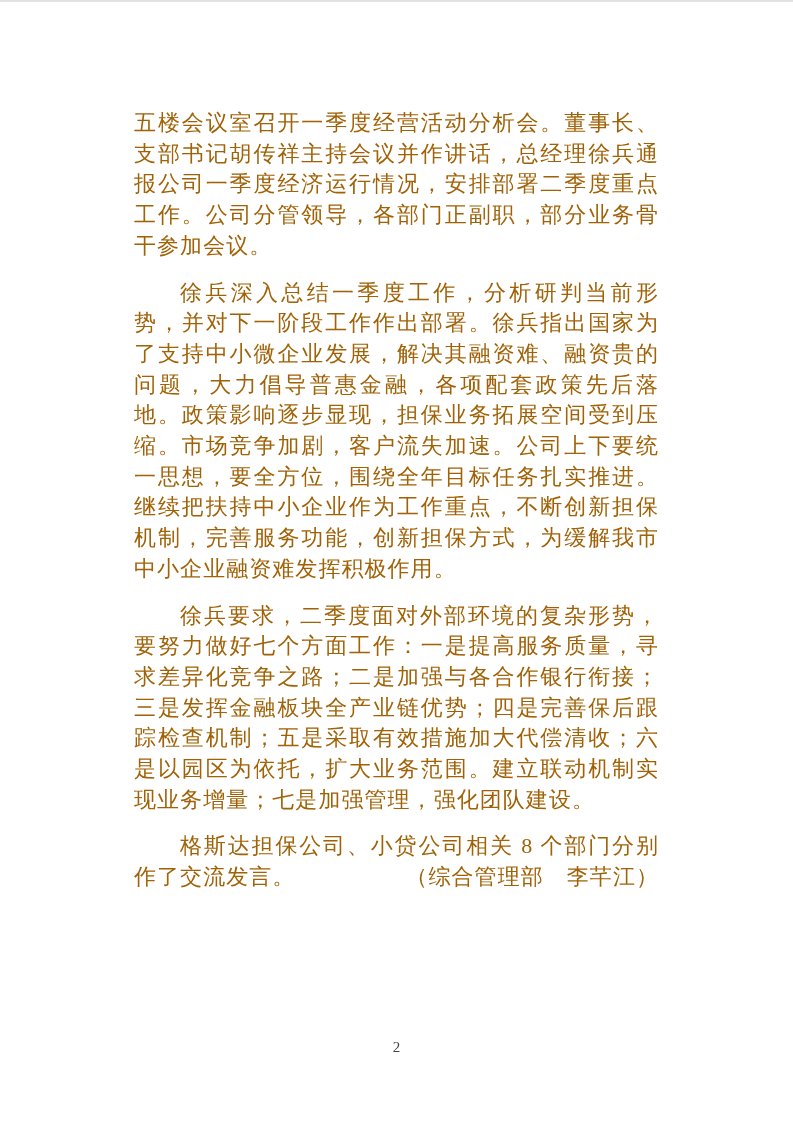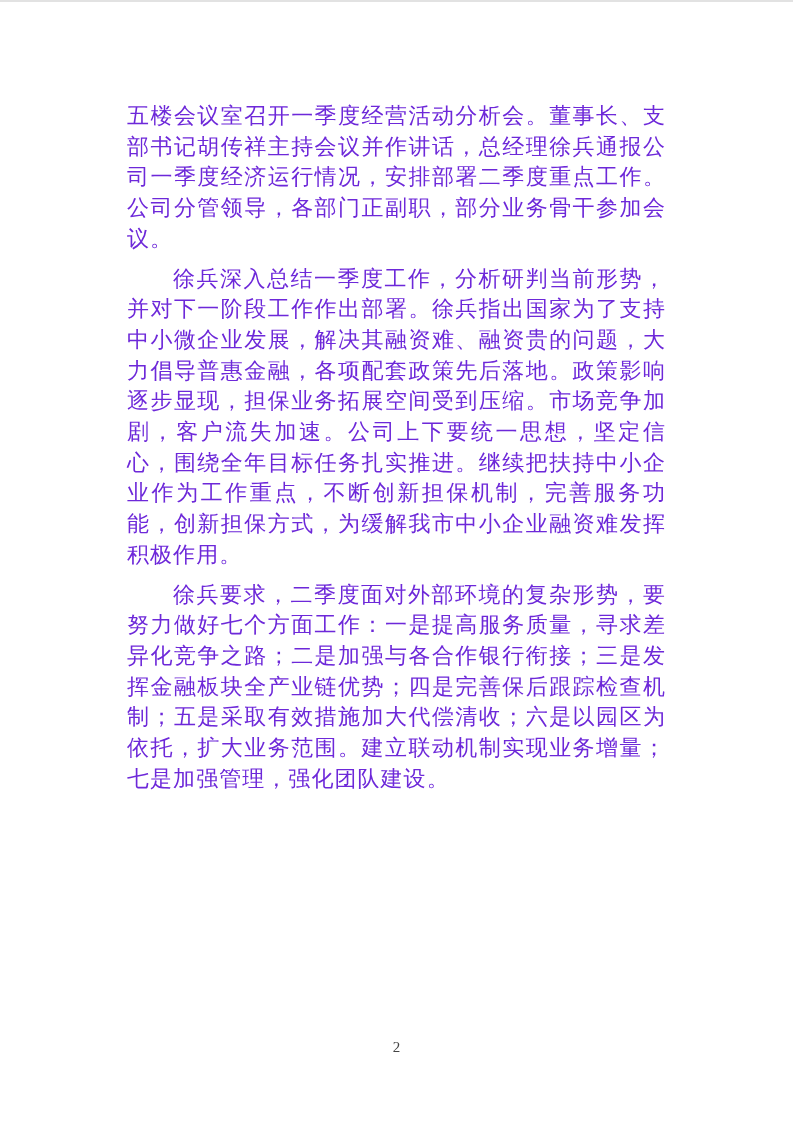--- a/index.html
+++ b/index.html
@@ -18,25 +18,25 @@
     box-sizing: border-box;
     font-family: "Liberation Serif", "DejaVu Serif", serif;
   }
   .doc-body {
     position: absolute;
     top: 90px;
     left: 118px;
     width: 557px;
   }
   .para {
-    margin: 9px;
+    margin: 16px;
     font-size: 22px;
     line-height: 30.7px;
     letter-spacing: 1.05px;
-    color: #6d28d9;
+    color: #a16207;
     text-align: justify;
     font-weight: 400;
   }
   .para.indent {
     text-indent: 46px;
   }
   .signature {
     float: right;
     white-space: nowrap;
   }
@@ -53,20 +53,21 @@
     letter-spacing: 0;
     font-family: "Liberation Serif", "DejaVu Serif", serif;
   }
 </style>
 </head>
 <body>
 
 <div class="page">
   <main class="doc-body">
     <p class="para">五楼会议室召开一季度经营活动分析会。董事长、支部书记胡传祥主持会议并作讲话，总经理徐兵通报公司一季度经济运行情况，安排部署二季度重点工作。公司分管领导，各部门正副职，部分业务骨干参加会议。</p>
-    <p class="para indent">徐兵深入总结一季度工作，分析研判当前形势，并对下一阶段工作作出部署。徐兵指出国家为了支持中小微企业发展，解决其融资难、融资贵的问题，大力倡导普惠金融，各项配套政策先后落地。政策影响逐步显现，担保业务拓展空间受到压缩。市场竞争加剧，客户流失加速。公司上下要统一思想，坚定信心，围绕全年目标任务扎实推进。继续把扶持中小企业作为工作重点，不断创新担保机制，完善服务功能，创新担保方式，为缓解我市中小企业融资难发挥积极作用。</p>
+    <p class="para indent">徐兵深入总结一季度工作，分析研判当前形势，并对下一阶段工作作出部署。徐兵指出国家为了支持中小微企业发展，解决其融资难、融资贵的问题，大力倡导普惠金融，各项配套政策先后落地。政策影响逐步显现，担保业务拓展空间受到压缩。市场竞争加剧，客户流失加速。公司上下要统一思想，要全方位，围绕全年目标任务扎实推进。继续把扶持中小企业作为工作重点，不断创新担保机制，完善服务功能，创新担保方式，为缓解我市中小企业融资难发挥积极作用。</p>
     <p class="para indent">徐兵要求，二季度面对外部环境的复杂形势，要努力做好七个方面工作：一是提高服务质量，寻求差异化竞争之路；二是加强与各合作银行衔接；三是发挥金融板块全产业链优势；四是完善保后跟踪检查机制；五是采取有效措施加大代偿清收；六是以园区为依托，扩大业务范围。建立联动机制实现业务增量；七是加强管理，强化团队建设。</p>
+    <p class="para indent"><span>格斯达担保公司、小贷公司相关 8 个部门分别作了交流发言。</span><span class="signature">（综合管理部　李芊江）</span></p>
   </main>
 
   <footer class="page-footer">
     <span class="page-number">2</span>
   </footer>
 </div>
 
 </body></html>

